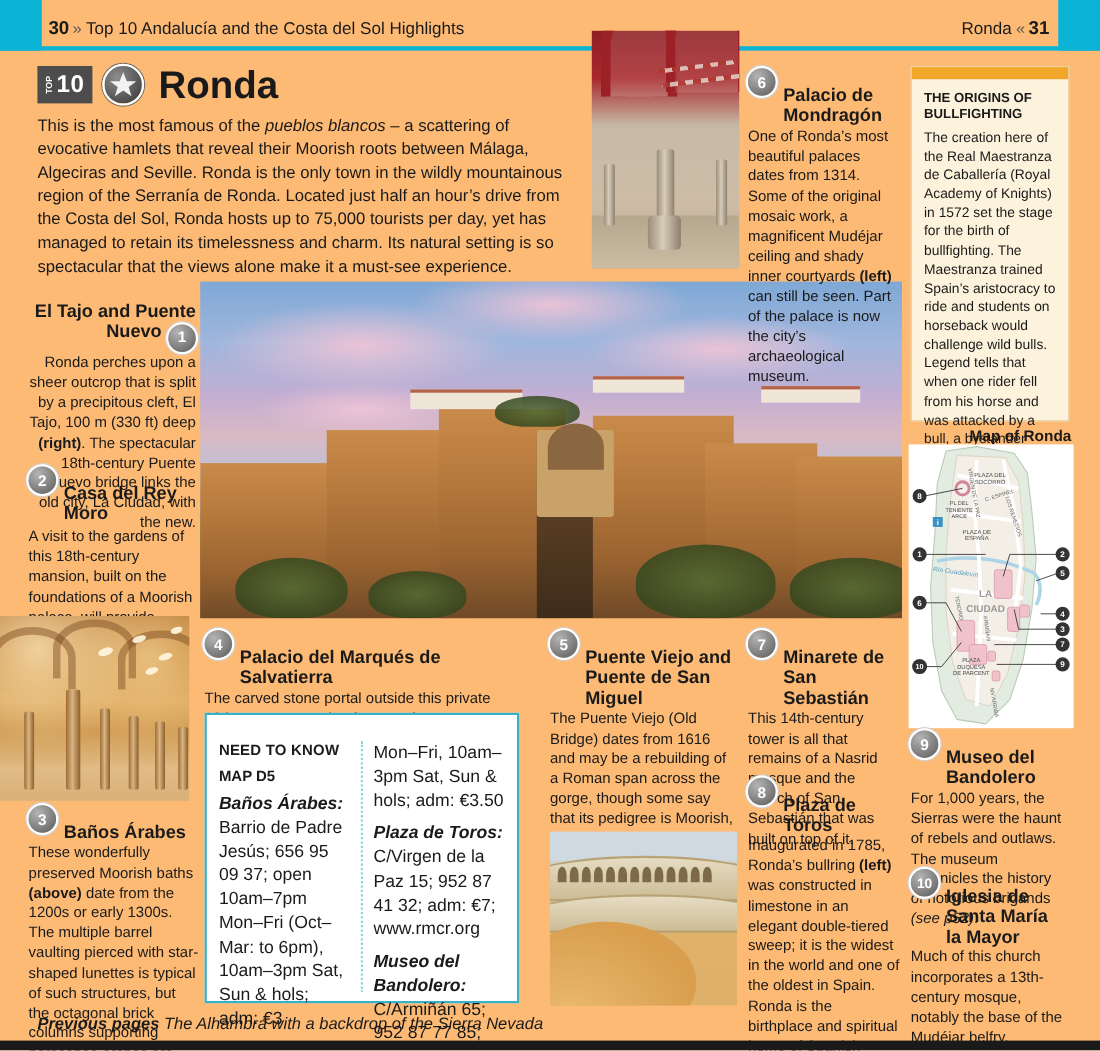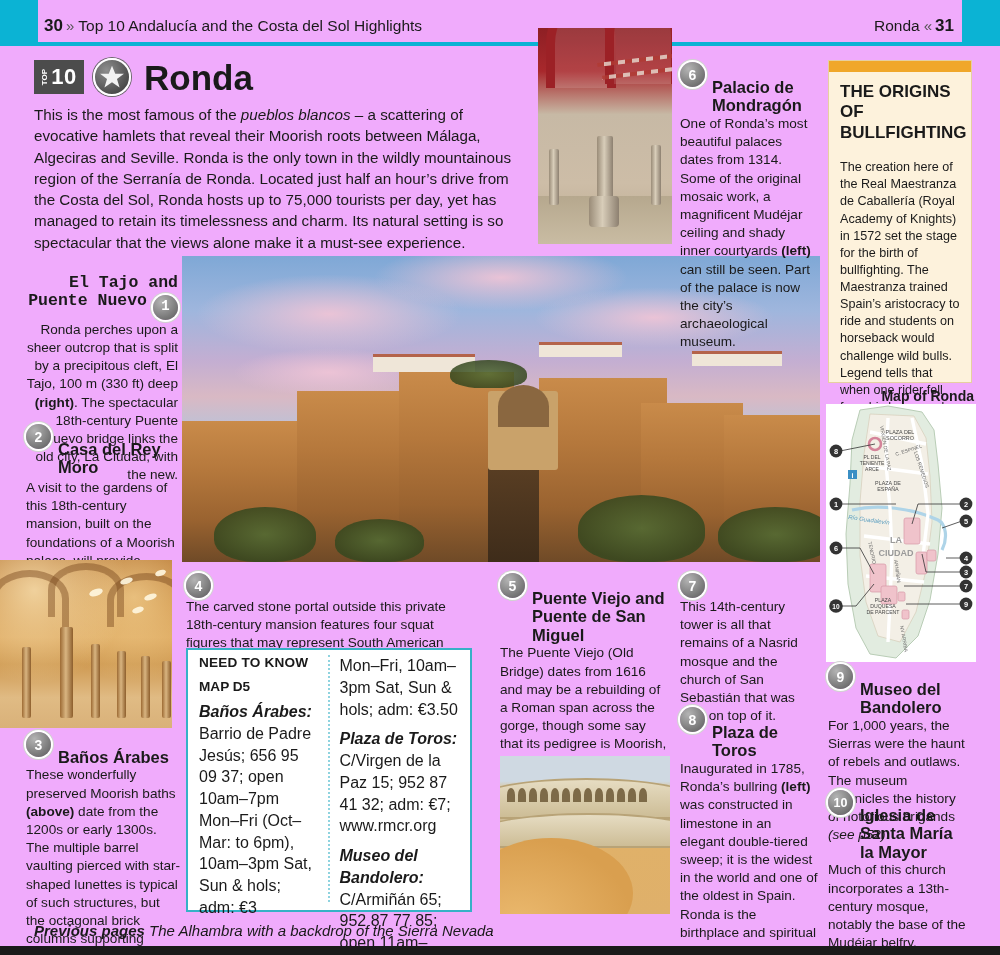--- a/index.html
+++ b/index.html
@@ -2,21 +2,21 @@
 <html><head>
 <meta charset="utf-8">
 <style>
   * { box-sizing: border-box; margin: 0; padding: 0; }
   html, body {
     width: 1000px; height: 955px;
     background: #ffffff;
     font-family: "Liberation Sans", sans-serif;
     overflow: hidden;
   }
-  .page { position: relative; width: 1000px; height: 955px; background: #f0abfc; }
+  .page { position: relative; width: 1000px; height: 955px; background: #fdba74; }
 
   
   .tab-left {
     position: absolute; left: 0; top: 0; width: 38px; height: 46px;
     background: #0bb3d4;
   }
   .tab-right {
     position: absolute; right: 0; top: 0; width: 38px; height: 46px;
     background: #0bb3d4;
   }
@@ -82,21 +82,21 @@
   }
   .entry-body { font-size: 13.6px; line-height: 1.34; color: #1a1a1a; }
   .entry-body b { font-weight: bold; }
   .entry-body i { font-style: italic; }
 
   
   .c1-item1 {
     position: absolute; left: 26px; top: 258px; width: 152px;
     text-align: right;
   }
-  .c1-item1 .entry-head { display: block; font-family: Liberation Mono, monospace; }
+  .c1-item1 .entry-head { display: block; }
   .c1-item1 .num { margin: 0 0 0 6px; vertical-align: -5px; }
   .c1-item1 .entry-body { margin-top: 1px; }
 
   .c1-item2 { position: absolute; left: 26px; top: 424px; width: 152px; }
   .c1-item2 .hd { display: flex; align-items: flex-start; gap: 2px; }
   .c1-item2 .entry-body { margin-top: 2px; }
 
   .img-banos {
     position: absolute; left: 0px; top: 560px; width: 172px; height: 168px;
     background:
@@ -158,21 +158,21 @@
   }
 
   
   .c2-item4 { position: absolute; left: 186px; top: 573px; width: 288px; }
   .c2-item4 .hd { display: flex; align-items: flex-start; gap: 2px; }
 
   
   .ntk {
     position: absolute; left: 186px; top: 648px; width: 286px; height: 264px;
     border: 2px solid #36b1c7; background: #fff;
-    display: flex; padding: 5px 10px 8px 11px;
+    display: flex; padding: 24px 10px 8px 11px;
   }
   .ntk-col { width: 50%; }
   .ntk-col.left { padding-right: 9px; border-right: 2px dotted #8fd3df; }
   .ntk-col.right { padding-left: 10px; }
   .ntk-title { font-size: 13.6px; font-weight: bold; color: #1a1a1a; letter-spacing: .2px; }
   .ntk-map { font-size: 13.6px; font-weight: bold; color: #1a1a1a; margin-top: 9px; margin-bottom: 7px; }
   .ntk-p { font-size: 16px; line-height: 1.36; color: #1a1a1a; margin-bottom: 8px; }
   .ntk-p b { font-weight: bold; font-style: italic; }
 
   
@@ -230,22 +230,22 @@
   .c4-item8 .hd { display: flex; align-items: flex-start; gap: 2px; }
 
   
   .sidebar {
     position: absolute; left: 828px; top: 60px; width: 144px; height: 323px;
     background: #fdf2dc; border: 1px solid #e6cfa0;
   }
   .sidebar-top { height: 11px; background: #f0a72a; }
   .sidebar-inner { padding: 10px 10px 8px 11px; }
   .sidebar-title {
-    font-size: 17px; font-weight: bold; color: #1a1a1a; line-height: 1.2;
-    margin-bottom: 16px;
+    font-size: 12px; font-weight: bold; color: #1a1a1a; line-height: 1.2;
+    margin-bottom: 6px;
   }
   .sidebar-body { font-size: 12.6px; line-height: 1.36; color: #1a1a1a; }
 
   .map-title {
     position: absolute; left: 828px; top: 388px; width: 146px;
     text-align: right; font-size: 14px; font-weight: bold; color: #1a1a1a;
   }
   .map {
     position: absolute; left: 826px; top: 404px; width: 150px; height: 258px;
     overflow: hidden; background: #ffffff;
@@ -362,20 +362,21 @@
     <div class="veg" style="left:5%;bottom:0;width:16%;height:18%;"></div>
     <div class="veg" style="left:24%;bottom:0;width:14%;height:14%;"></div>
     <div class="veg" style="left:62%;bottom:0;width:20%;height:22%;"></div>
     <div class="veg" style="left:84%;bottom:0;width:18%;height:18%;"></div>
     <div class="veg" style="left:42%;top:34%;width:12%;height:9%;"></div>
   </div>
 
   <div class="c2-item4">
     <div class="hd">
       <span class="num">4</span>
+      <span class="entry-head">Palacio del Marqués de Salvatierra</span>
     </div>
     <div class="entry-body">The carved stone portal outside this private 18th-century mansion features four squat figures that may represent South American Indians.</div>
   </div>
 
   <div class="ntk">
     <div class="ntk-col left">
       <div class="ntk-title">NEED TO KNOW</div>
       <div class="ntk-map">MAP D5</div>
       <div class="ntk-p"><b>Baños Árabes:</b><span> Barrio de Padre Jesús; 656 95 09 37; open 10am–7pm Mon–Fri (Oct–Mar: to 6pm), 10am–3pm Sat, Sun &amp; hols; adm: €3</span></div>
 
@@ -435,20 +436,21 @@
       <span class="entry-head">Palacio de Mondragón</span>
     </div>
     <div class="entry-body">
       <span>One of Ronda’s most beautiful palaces dates from 1314. Some of the original mosaic work, a magnificent Mudéjar ceiling and shady inner courtyards </span><b>(left)</b><span> can still be seen. Part of the palace is now the city’s archaeological museum.</span>
     </div>
   </div>
 
   <div class="c4-item7">
     <div class="hd">
       <span class="num">7</span>
+      <span class="entry-head">Minarete de San Sebastián</span>
     </div>
     <div class="entry-body">This 14th-century tower is all that remains of a Nasrid mosque and the church of San Sebastián that was built on top of it.</div>
   </div>
 
   <div class="c4-item8">
     <div class="hd">
       <span class="num">8</span>
       <span class="entry-head">Plaza de Toros</span>
     </div>
     <div class="entry-body">

